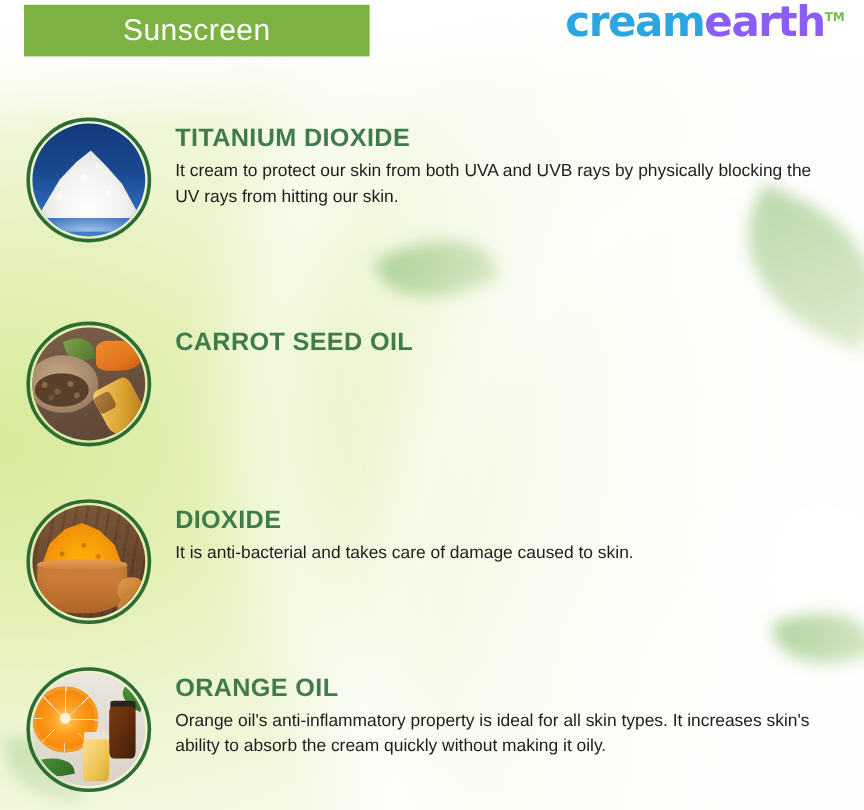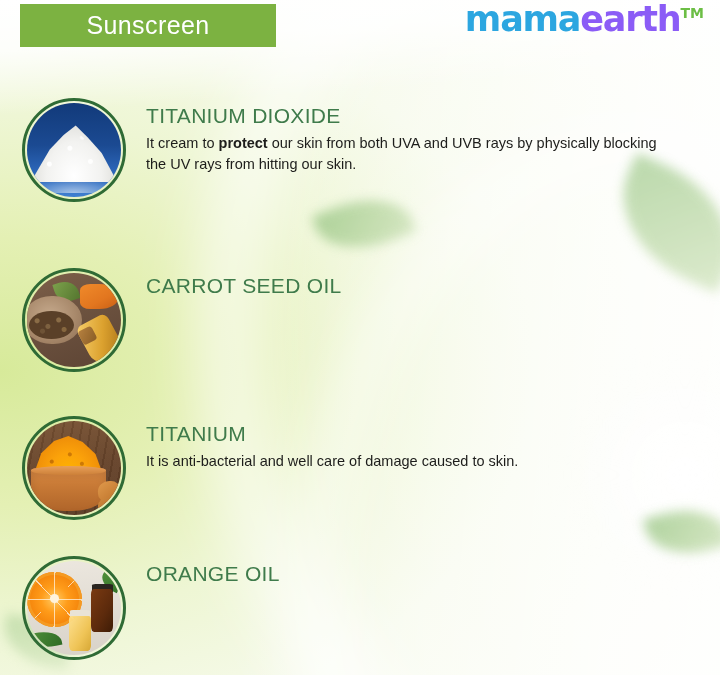--- a/index.html
+++ b/index.html
@@ -88,21 +88,21 @@
   .header {
     position: absolute;
     left: 0; top: 0;
     width: 720px;
     height: 62px;
   }
   .title-banner {
     position: absolute;
     left: 20px;
     top: 4px;
-    width: 256px;
+    width: 288px;
     height: 43px;
     background: #7cb241;
     display: flex;
     align-items: center;
     justify-content: center;
   }
   .title-banner-text {
     color: #ffffff;
     font-size: 25px;
     font-weight: 400;
@@ -117,21 +117,21 @@
     font-weight: bold;
     letter-spacing: -1.2px;
     line-height: 1;
     white-space: nowrap;
     font-family: "DejaVu Sans", sans-serif;
   }
   .brand-mama { color: #2ca6e0; }
   .brand-earth { color: #8b5cf6; }
   .brand-tm {
     color: #6cbe45;
-    font-size: 14px;
+    font-size: 10px;
     font-weight: bold;
     vertical-align: super;
     letter-spacing: 0;
   }
 
   
   .row {
     position: absolute;
     left: 0;
     width: 720px;
@@ -429,35 +429,35 @@
   
   .text-block {
     flex: 1 1 auto;
     padding-left: 20px;
     padding-right: 40px;
     padding-top: 6px;
   }
   .ing-title {
     color: #3f7b4b;
     font-size: 21px;
-    font-weight: normal;
+    font-weight: bold;
     letter-spacing: 0.3px;
     margin: 0 0 6px 0;
     line-height: 1.1;
     font-family: "Liberation Sans", sans-serif;
   }
   .ing-desc {
     color: #1d1d1b;
     font-size: 14.5px;
     line-height: 1.45;
     margin: 0;
     max-width: 540px;
     font-family: "Liberation Sans", sans-serif;
   }
-  .ing-desc b { font-weight: bold; }
+  .ing-desc b { font-weight: normal; }
 </style>
 </head>
 <body>
 
 <div id="infographic">
 
   <div class="bg-base"></div>
   <div class="bg-wash-right"></div>
   <div class="bg-swoosh"></div>
   <div class="bg-swoosh2"></div>
@@ -465,21 +465,21 @@
   <div class="bg-leaf leaf-b"></div>
   <div class="bg-leaf leaf-a"></div>
   <div class="bg-leaf leaf-c"></div>
   <div class="bg-leaf leaf-d"></div>
   <div class="bg-wash-top"></div>
 
   <div class="header">
     <div class="title-banner">
       <span class="title-banner-text">Sunscreen</span>
     </div>
-    <div class="brand-logo"><span class="brand-mama">mama</span><span class="brand-earth">earth</span><span class="brand-tm">TM</span></div>
+    <div class="brand-logo"><span class="brand-mama">cream</span><span class="brand-earth">earth</span><span class="brand-tm">TM</span></div>
   </div>
 
   <div class="row row-1">
     <div class="thumb">
       <div class="thumb-inner img-tio2">
         <div class="tio2-pile"></div>
         <div class="tio2-grain"></div>
         <div class="tio2-dust"></div>
       </div>
     </div>
@@ -511,37 +511,38 @@
         <div class="turm-board"></div>
         <div class="turm-powder"></div>
         <div class="turm-powder-tex"></div>
         <div class="turm-bowl"></div>
         <div class="turm-bowl-rim"></div>
         <div class="turm-root"></div>
         <div class="turm-root2"></div>
       </div>
     </div>
     <div class="text-block">
-      <h2 class="ing-title">TITANIUM</h2>
-      <p class="ing-desc"><span>It is anti-bacterial and well care of damage caused to skin.</span><b></b><span></span></p>
+      <h2 class="ing-title">DIOXIDE</h2>
+      <p class="ing-desc"><span>It is anti-bacterial and takes care of damage caused to skin.</span><b></b><span></span></p>
     </div>
   </div>
 
   <div class="row row-4">
     <div class="thumb">
       <div class="thumb-inner img-orange">
         <div class="orange-leaf2"></div>
         <div class="orange-fruit"></div>
         <div class="orange-seg"></div>
         <div class="orange-core"></div>
         <div class="orange-cap-dark"></div>
         <div class="orange-bottle-dark"></div>
         <div class="orange-cap-light"></div>
         <div class="orange-bottle-light"></div>
         <div class="orange-leaf"></div>
       </div>
     </div>
     <div class="text-block">
       <h2 class="ing-title">ORANGE OIL</h2>
+      <p class="ing-desc"><span>Orange oil's anti-inflammatory property is ideal for all skin types. It increases skin's ability to absorb the cream quickly without making it oily.</span><b></b><span></span></p>
     </div>
   </div>
 
 </div>
 
 </body></html>

